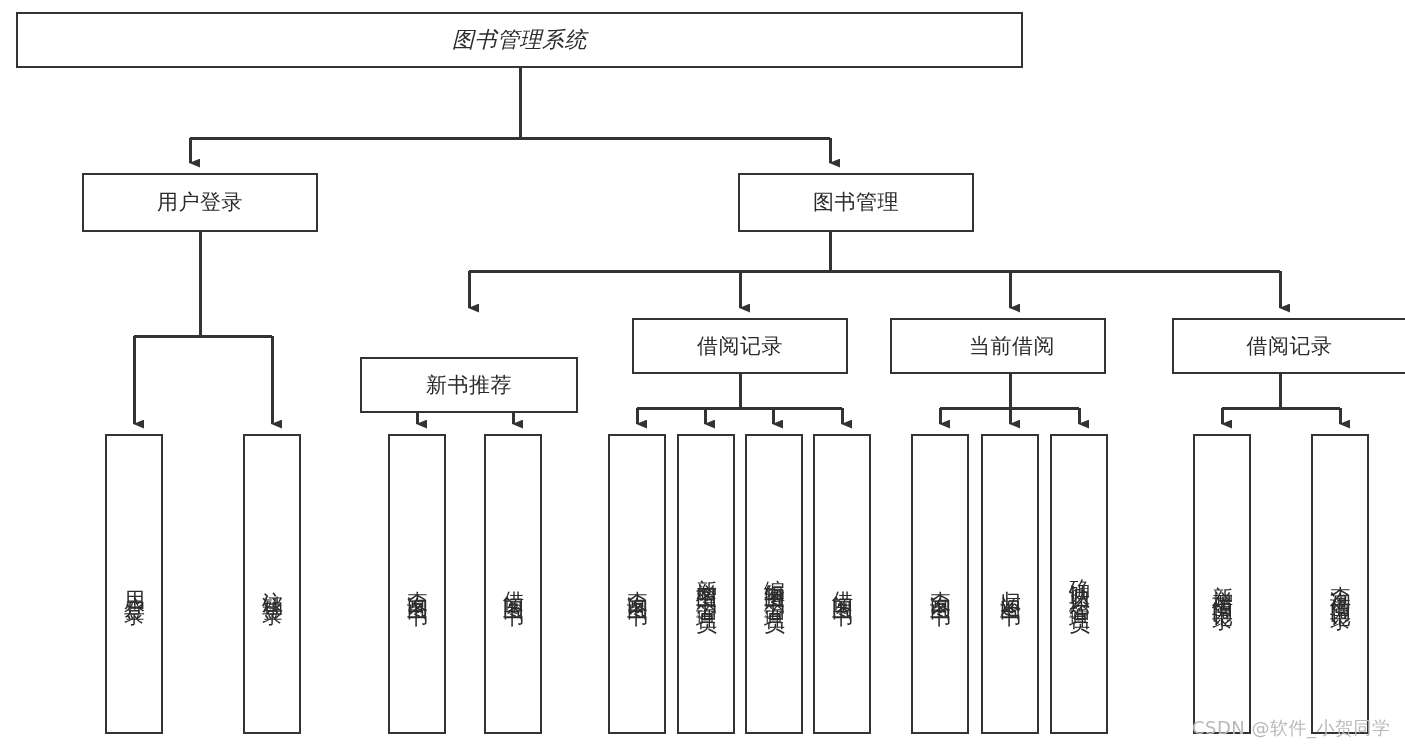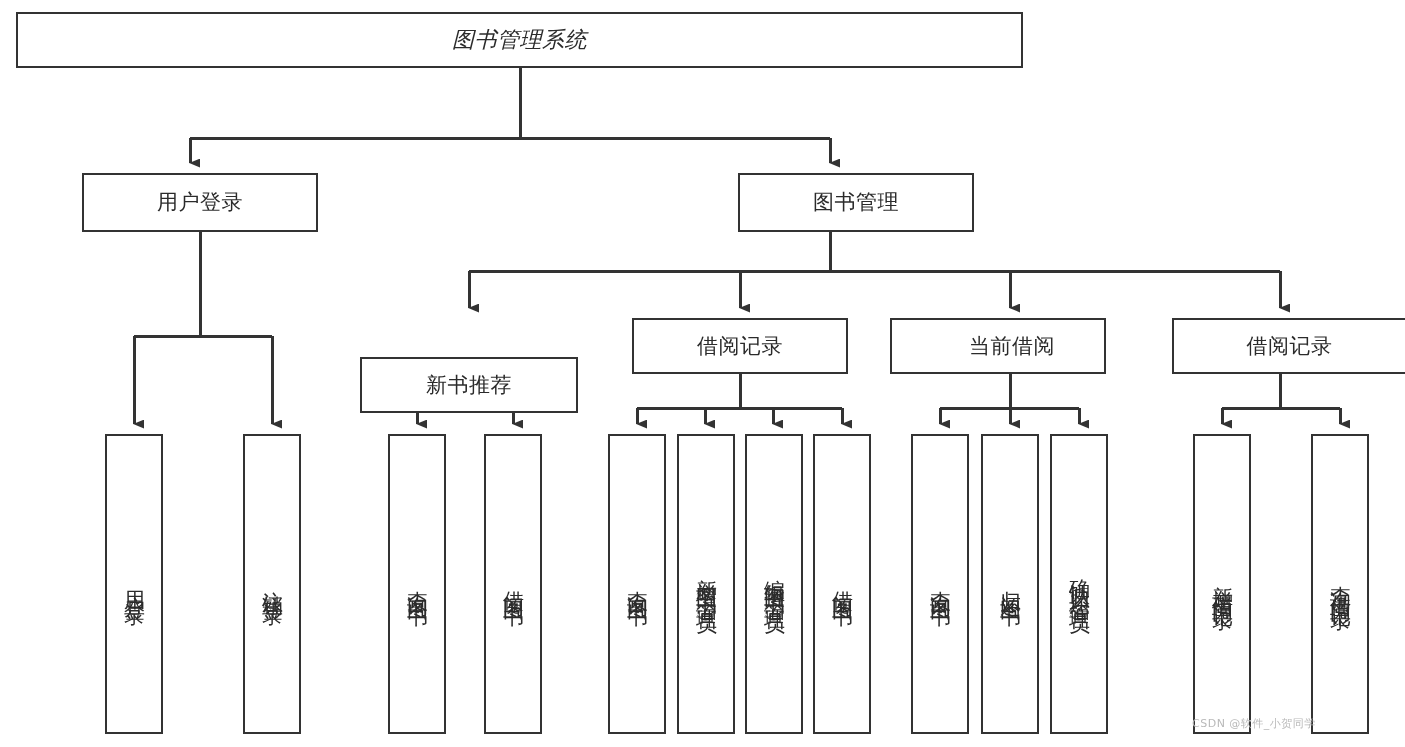--- a/index.html
+++ b/index.html
@@ -54,21 +54,21 @@
   .v-node .lbl {
     writing-mode: vertical-rl;
     text-orientation: upright;
     font-size: 21px;
     letter-spacing: 5px;
     line-height: 1;
     white-space: nowrap;
   }
   .watermark {
     position: absolute;
-    font-size: 11px;
+    font-size: 18px;
     color: #b9b9b9;
     white-space: nowrap;
     letter-spacing: 0.5px;
     user-select: none;
   }
 </style>
 </head>
 <body>
 
 <div id="canvas">

